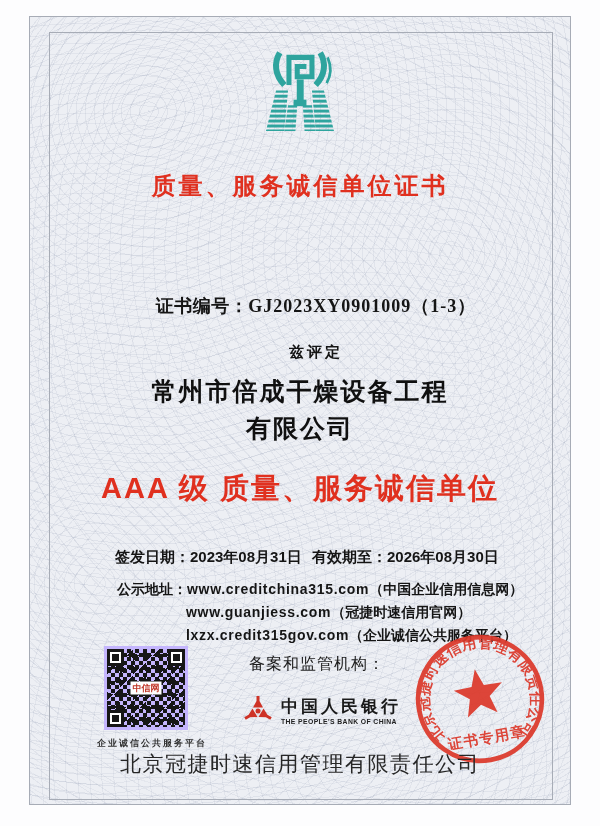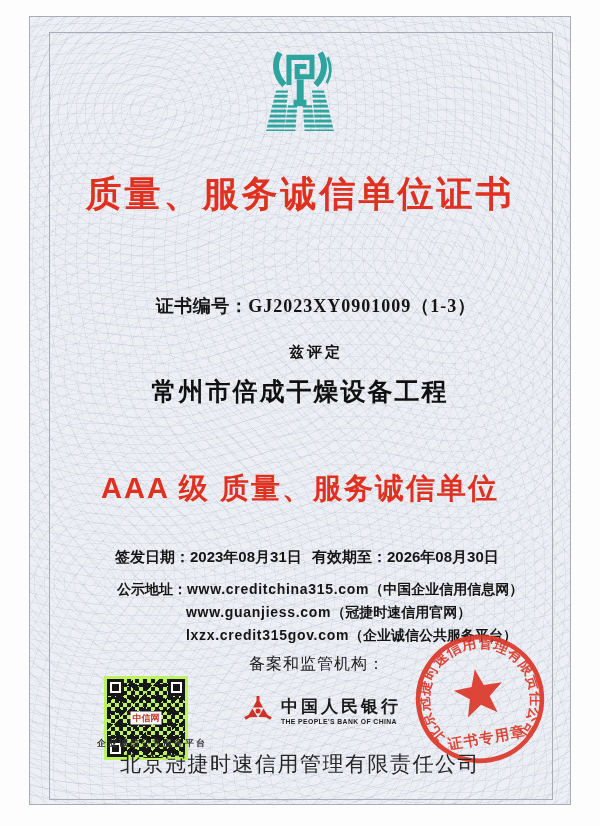--- a/index.html
+++ b/index.html
@@ -24,21 +24,21 @@
   }
   .frame-inner{
     position:absolute;top:15px;left:19px;right:17px;bottom:4px;
     border:1px solid #a7acb6;
   }
   .abs{position:absolute;}
   .ctr{left:0;right:0;text-align:center;}
 
   .logo{top:50px;}
   .title{
-    top:170px;font-size:36px;font-weight:700;color:#e0301f;
+    top:170px;font-size:24px;font-weight:700;color:#e0301f;
     letter-spacing:3px;white-space:nowrap;
   }
   .subtitle{
     top:227px;font-size:17px;font-weight:700;color:#151515;letter-spacing:.5px;
   }
   .certno{
     top:294px;font-size:18px;font-weight:700;color:#151515;letter-spacing:.5px;padding-left:32px;
   }
   .certno .code{font-family:"Liberation Serif","DejaVu Serif",serif;letter-spacing:1px;}
   .appraise{top:343px;font-size:15px;font-weight:700;color:#151515;letter-spacing:3px;padding-left:32px;}
@@ -54,21 +54,21 @@
   .dates{top:548px;font-size:15px;font-weight:700;color:#151515;}
   .date-left{left:115px;}
   .date-right{left:312px;}
   .addr{font-size:14px;font-weight:700;color:#151515;white-space:nowrap;}
   .addr .url{letter-spacing:.7px;}
   .addr-1{left:117px;top:581px;}
   .addr-2{left:186px;top:604px;}
   .addr-3{left:186px;top:627px;}
 
   
-  .qr{left:104px;top:676px;width:84px;height:84px;background:#bef264;padding:3px;box-sizing:border-box;}
+  .qr{left:104px;top:646px;width:84px;height:84px;background:#c4b5fd;padding:3px;box-sizing:border-box;}
   .qr-mod{position:relative;width:100%;height:100%;
     background-image:
       repeating-conic-gradient(#161616 0% 25%, transparent 0% 50%),
       repeating-conic-gradient(transparent 0% 12.5%, #161616 0% 31%, transparent 0% 50%);
     background-size:8px 8px,13px 13px;
   }
   .finder{position:absolute;width:17px;height:17px;border:3px solid #161616;background:#fff;box-sizing:border-box;}
   .finder::after{content:"";position:absolute;inset:2px;background:#161616;}
   .f-tl{top:0;left:0;} .f-tr{top:0;right:0;} .f-bl{bottom:0;left:0;}
   .qr-label{position:absolute;left:50%;top:50%;transform:translate(-50%,-50%);
@@ -122,20 +122,21 @@
 
   <div class="abs ctr title">质量、服务诚信单位证书</div>
 
   <div class="abs ctr certno">
     <span>证书编号：</span><span class="code">GJ2023XY0901009（1-3）</span>
   </div>
 
   <div class="abs ctr appraise">兹评定</div>
 
   <div class="abs ctr company l1">常州市倍成干燥设备工程</div>
+  <div class="abs ctr company l2">有限公司</div>
 
   <div class="abs ctr rating">AAA 级 质量、服务诚信单位</div>
 
   <div class="abs dates date-left">签发日期：2023年08月31日</div>
   <div class="abs dates date-right">有效期至：2026年08月30日</div>
 
   <div class="abs addr addr-1">
     <span>公示地址：</span><span class="url">www.creditchina315.com</span><span>（中国企业信用信息网）</span>
   </div>
   <div class="abs addr addr-2">

